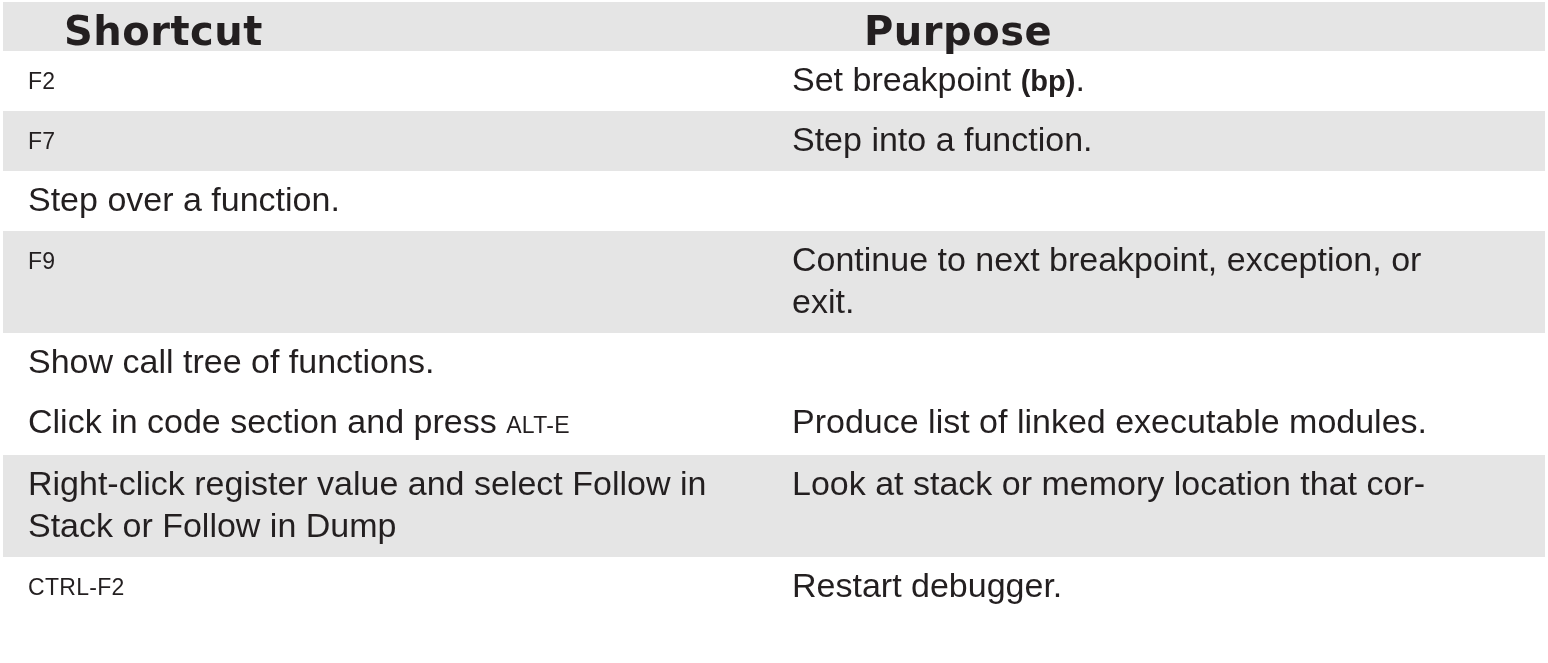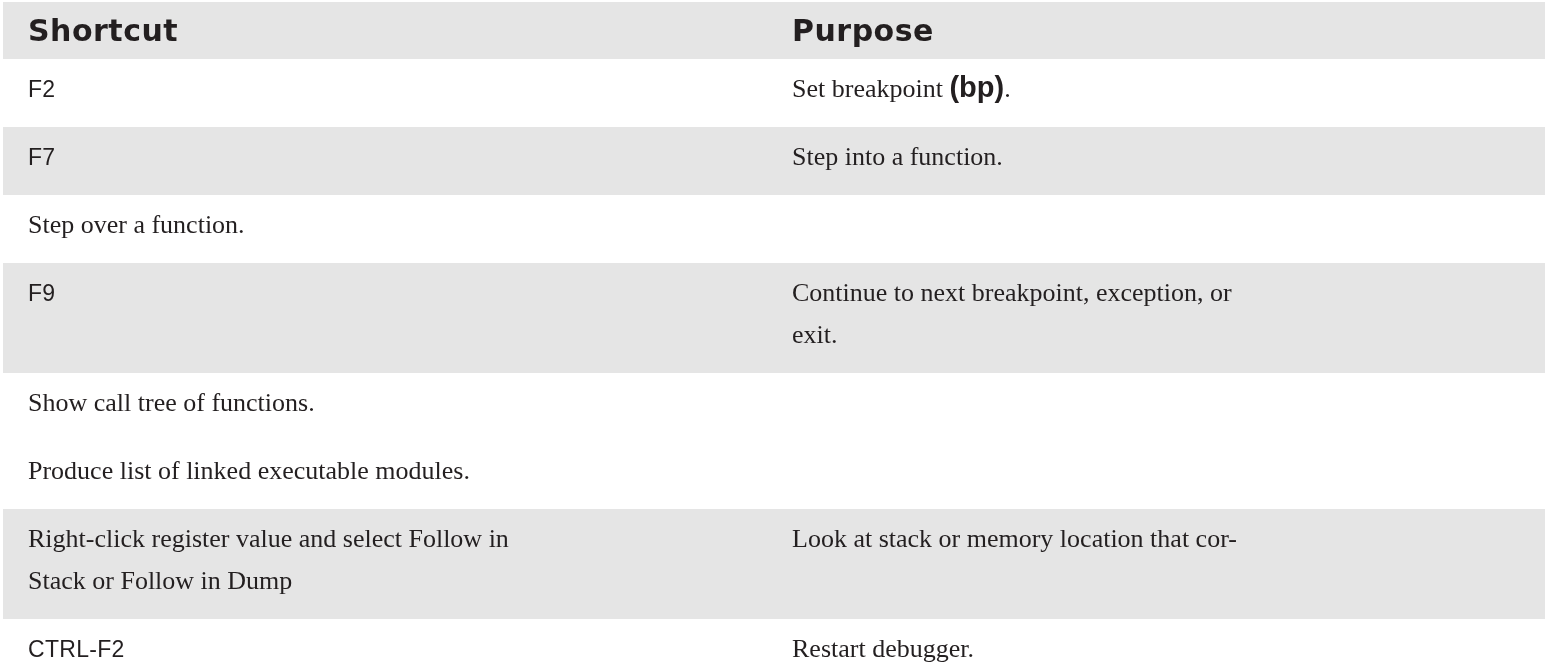--- a/index.html
+++ b/index.html
@@ -22,42 +22,43 @@
   }
   .row {
     display: flex;
     align-items: flex-start;
     background: var(--bg);
   }
   .row.shaded { background: var(--shaded); }
   .cell {
     line-height: 40px;
     padding-top: 8px;
-    padding-bottom: 18px;
+    padding-bottom: 10px;
     font-size: 29px;
   }
   .cell-shortcut {
     flex: 0 0 764px;
     padding-left: 25px;
     padding-right: 30px;
   }
   .cell-purpose {
     flex: 1 1 auto;
     padding-left: 25px;
     padding-right: 40px;
   }
   .header-row .cell {
     font-family: "DejaVu Sans", sans-serif;
     font-weight: bold;
-    font-size: 30px;
+    font-size: 40px;
     letter-spacing: 0.5px;
     padding-top: 9px;
-    padding-bottom: 8px;
+    padding-bottom: 0;
+    margin-left: 36px;
   }
-  .normal { font-size: 26px; font-family: Liberation Serif, serif; }
+  .normal { font-size: 34px; }
   .bold { font-weight: bold; font-size: 29px; margin-top: 22px; }
   .key {
     font-size: 23px;
     letter-spacing: 0.3px;
   }
 </style>
 </head>
 <body>
 
 <div class="table">
@@ -78,20 +79,21 @@
         <div class="cell cell-purpose"><span class="normal">Step over a function.</span></div>
       </div>
       <div class="row shaded">
         <div class="cell cell-shortcut"><span class="key">F9</span></div>
         <div class="cell cell-purpose"><span class="normal">Continue to next breakpoint, exception, or</span><br><span class="normal">exit.</span></div>
       </div>
       <div class="row">
         <div class="cell cell-purpose"><span class="normal">Show call tree of functions.</span></div>
       </div>
       <div class="row">
+        <div class="cell cell-shortcut"><span class="normal">Click in code section and press </span><span class="key">ALT-E</span></div>
         <div class="cell cell-purpose"><span class="normal">Produce list of linked executable modules.</span></div>
       </div>
       <div class="row shaded">
         <div class="cell cell-shortcut"><span class="normal">Right-click register value and select Follow in</span><br><span class="normal">Stack or Follow in Dump</span></div>
         <div class="cell cell-purpose"><span class="normal">Look at stack or memory location that cor-</span><br></div>
       </div>
       <div class="row">
         <div class="cell cell-shortcut"><span class="key">CTRL-F2</span></div>
         <div class="cell cell-purpose"><span class="normal">Restart debugger.</span></div>
       </div>

